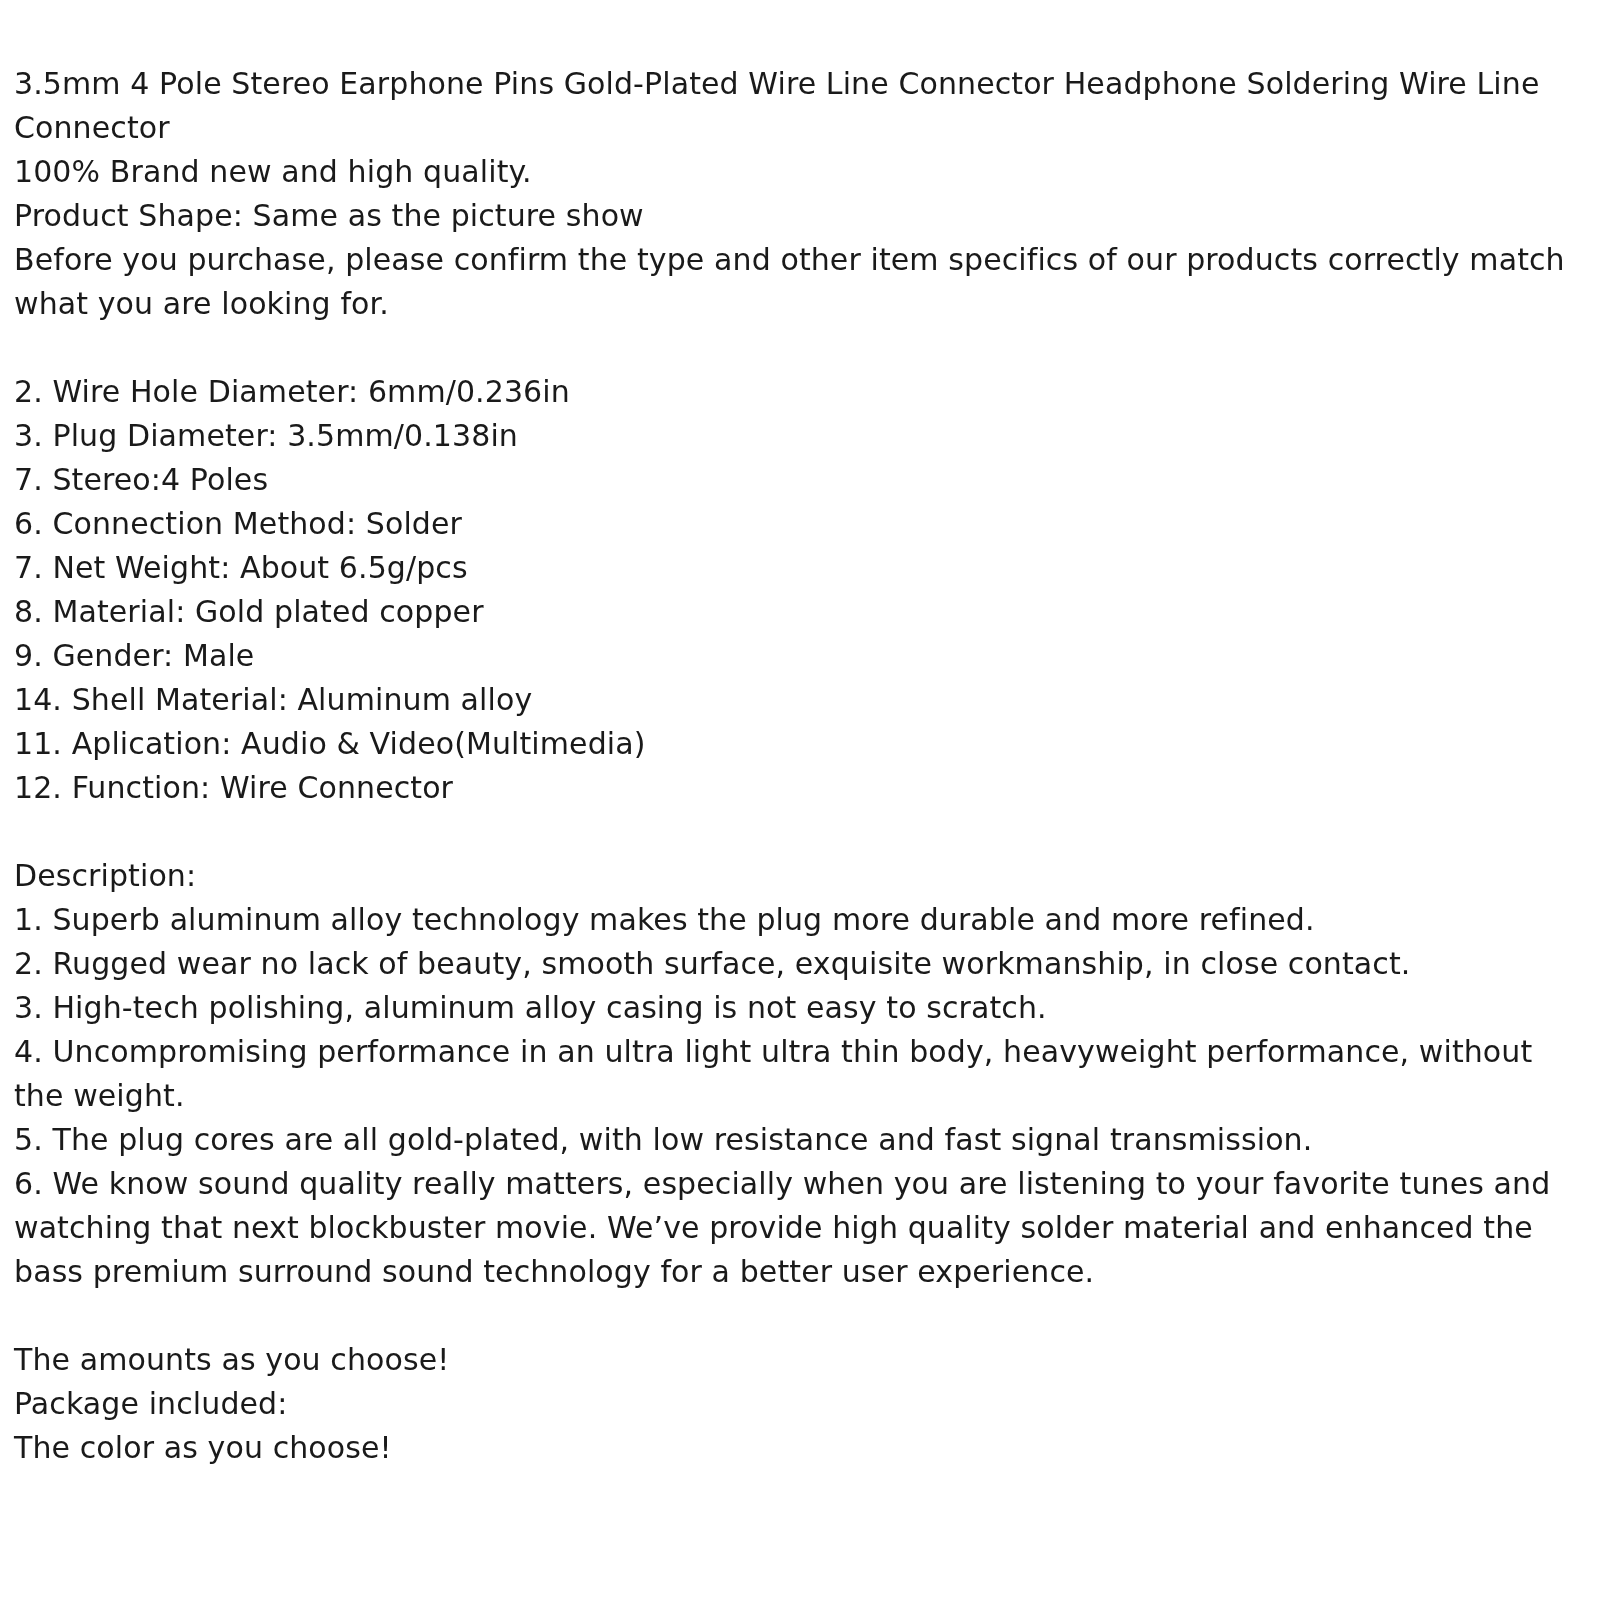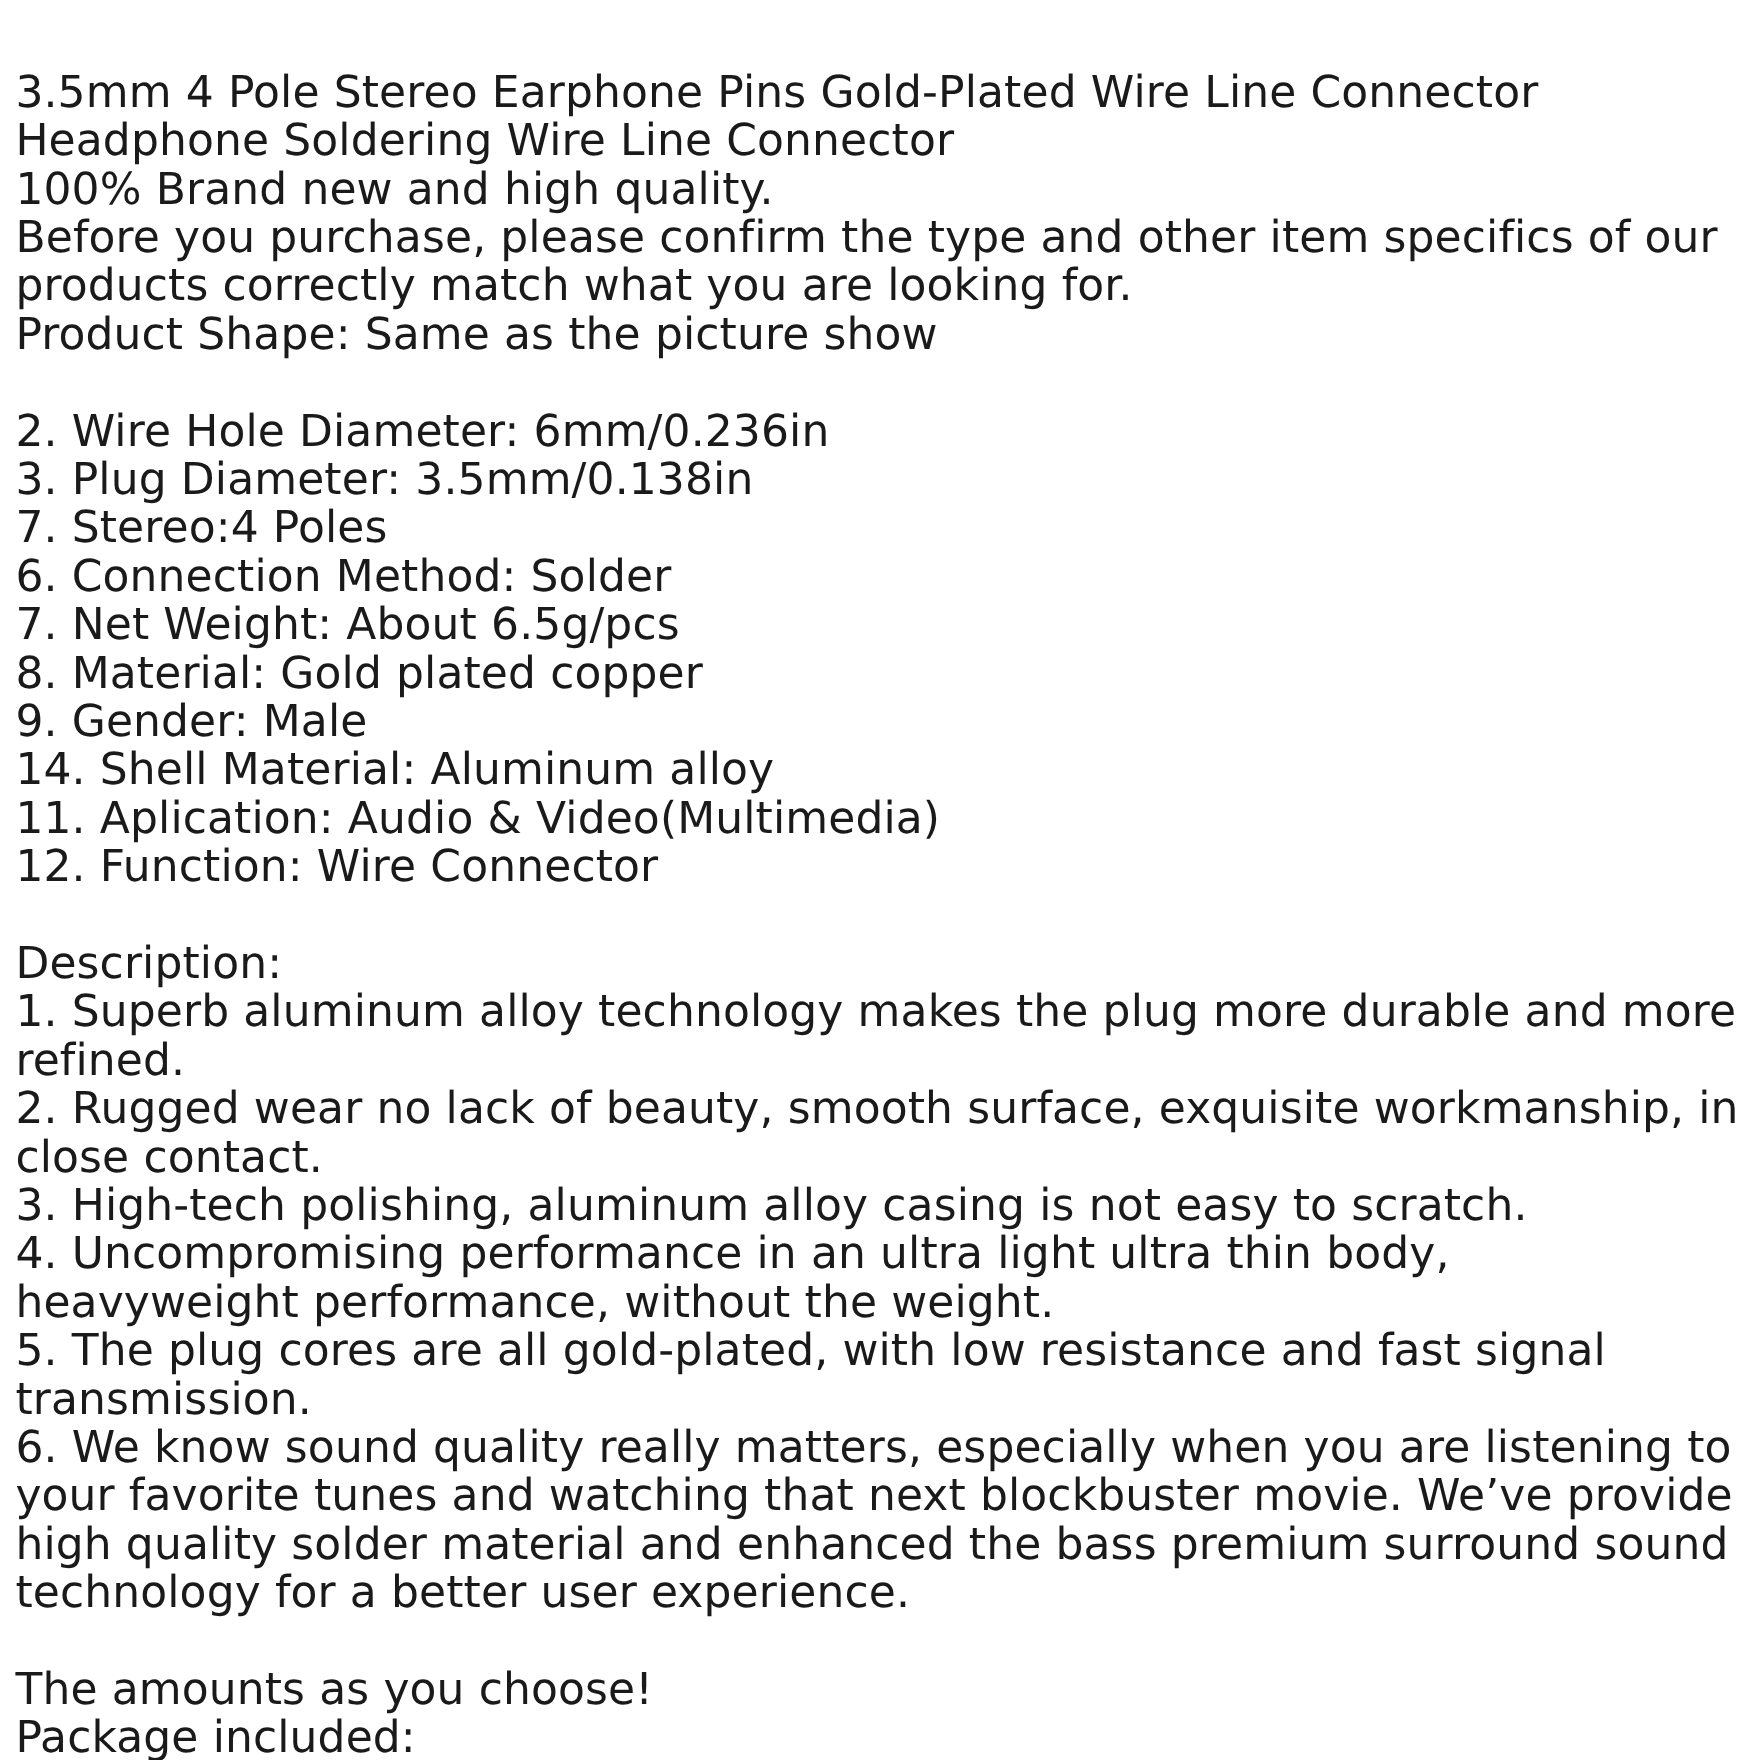--- a/index.html
+++ b/index.html
@@ -12,43 +12,43 @@
     min-height: 1600px;
     font-family: "DejaVu Sans", sans-serif;
     color: #1a1a1a;
   }
   .page {
     box-sizing: border-box;
     width: 1600px;
     padding: 62px 16px 40px 14px;
   }
   .line {
-    font-size: 40px;
+    font-size: 30px;
     line-height: 44px;
     letter-spacing: 0.1px;
     white-space: pre-wrap;
   }
   .blank {
     height: 44px;
   }
   .block {
     margin: 0;
     padding: 0;
   }
 </style>
 </head>
 <body>
 
 <div class="page">
 
   <div class="block">
     <div class="line">3.5mm 4 Pole Stereo Earphone Pins Gold-Plated Wire Line Connector Headphone Soldering Wire Line Connector</div>
     <div class="line">100% Brand new and high quality.</div>
+    <div class="line">Product Shape: Same as the picture show</div>
     <div class="line">Before you purchase, please confirm the type and other item specifics of our products correctly match what you are looking for.</div>
-    <div class="line">Product Shape: Same as the picture show</div>
   </div>
 
   <div class="blank"></div>
 
   <div class="block">
     <div class="line">2. Wire Hole Diameter: 6mm/0.236in</div>
     <div class="line">3. Plug Diameter: 3.5mm/0.138in</div>
     <div class="line">7. Stereo:4 Poles</div>
     <div class="line">6. Connection Method: Solder</div>
     <div class="line">7. Net Weight: About 6.5g/pcs</div>

